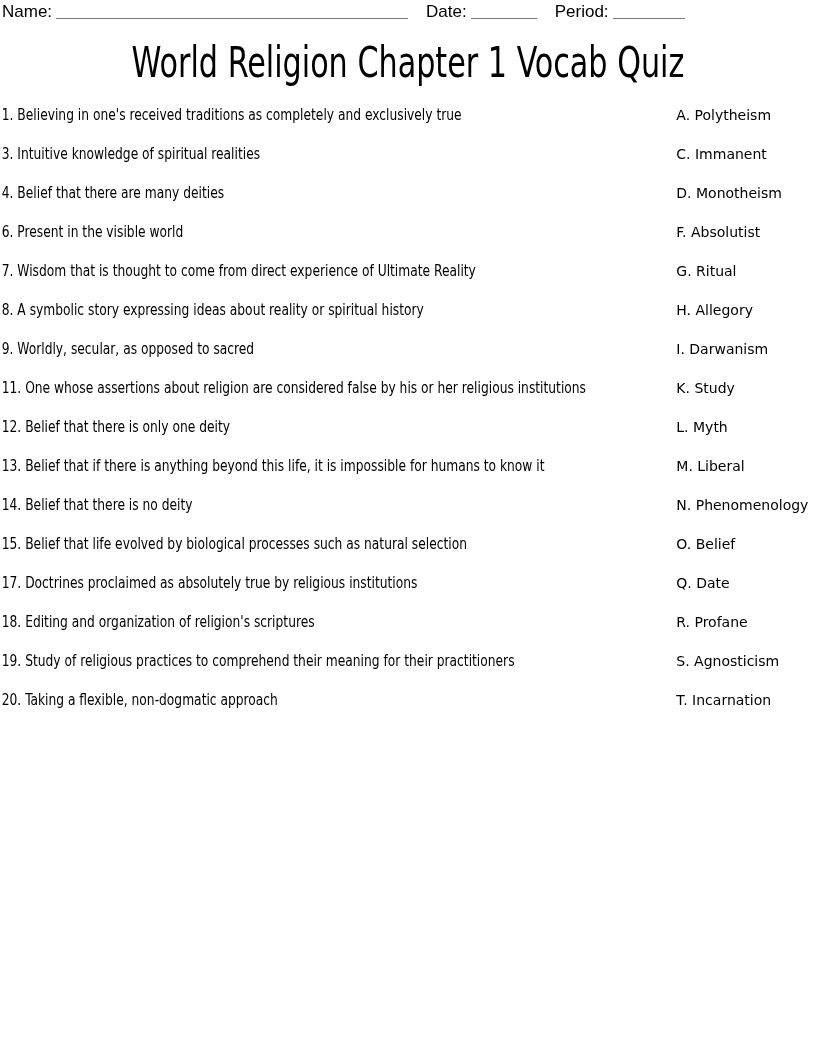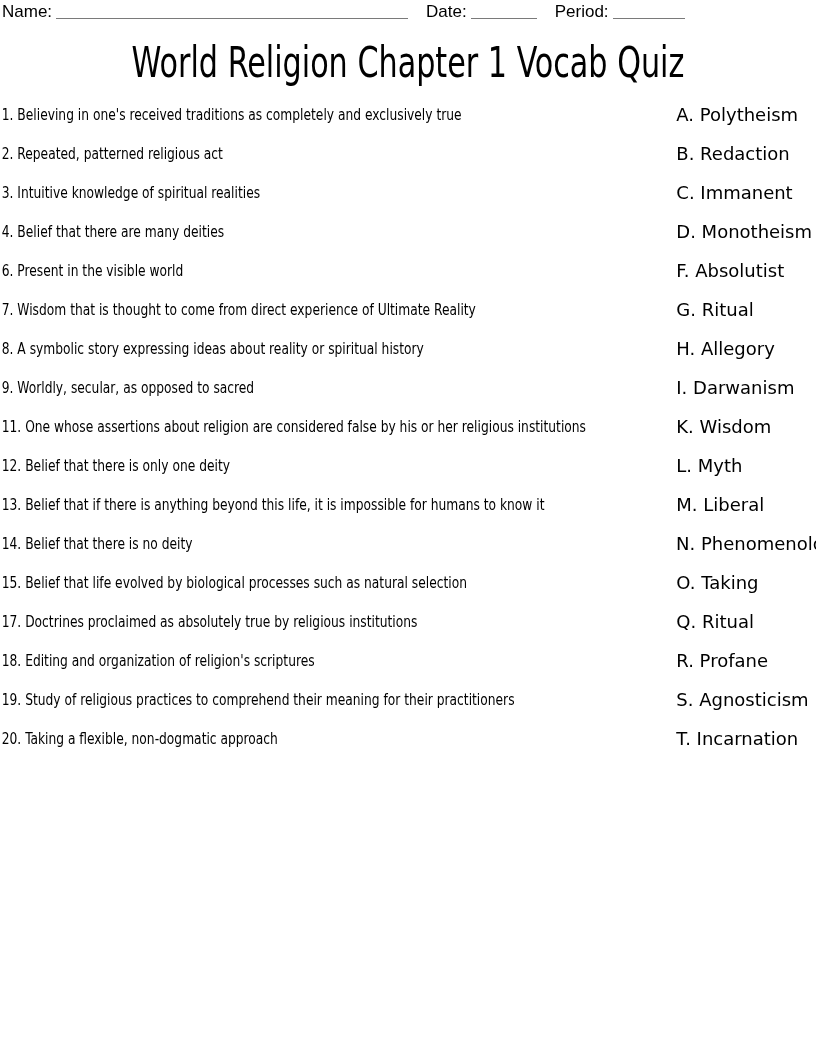--- a/index.html
+++ b/index.html
@@ -99,21 +99,21 @@
     width: 768px;
   }
   .q-wrap {
     width: 676px;
   }
   .a-cell {
     width: 140px;
     margin-left: -90px;
     box-sizing: border-box;
     font-family: "DejaVu Sans", sans-serif;
-    font-size: 18px;
+    font-size: 14px;
     line-height: 22px;
     white-space: nowrap;
   }
 </style>
 </head>
 <body>
 
 <div class="page">
 
   <div class="header-row">
@@ -131,26 +131,20 @@
 
   <div class="quiz">
 
     <div class="quiz-row">
       <div class="q-cell">
           <div class="q-wrap">1. Believing in one's received traditions as completely and exclusively true</div>
         </div>
       <div class="a-cell">A. Polytheism</div>
     </div>
 
-    <div class="quiz-row">
-      <div class="q-cell">
-          <div class="q-wrap">2. Repeated, patterned religious act</div>
-        </div>
-      <div class="a-cell">B. Redaction</div>
-    </div>
 
     <div class="quiz-row">
       <div class="q-cell">
           <div class="q-wrap">3. Intuitive knowledge of spiritual realities</div>
         </div>
       <div class="a-cell">C. Immanent</div>
     </div>
 
     <div class="quiz-row">
       <div class="q-cell">
@@ -186,21 +180,21 @@
           <div class="q-wrap">9. Worldly, secular, as opposed to sacred</div>
         </div>
       <div class="a-cell">I. Darwanism</div>
     </div>
 
 
     <div class="quiz-row">
       <div class="q-cell">
           <div class="q-wrap">11. One whose assertions about religion are considered false by his or her religious institutions</div>
         </div>
-      <div class="a-cell">K. Wisdom</div>
+      <div class="a-cell">K. Study</div>
     </div>
 
     <div class="quiz-row">
       <div class="q-cell">
           <div class="q-wrap">12. Belief that there is only one deity</div>
         </div>
       <div class="a-cell">L. Myth</div>
     </div>
 
     <div class="quiz-row">
@@ -214,29 +208,29 @@
       <div class="q-cell">
           <div class="q-wrap">14. Belief that there is no deity</div>
         </div>
       <div class="a-cell">N. Phenomenology</div>
     </div>
 
     <div class="quiz-row">
       <div class="q-cell">
           <div class="q-wrap">15. Belief that life evolved by biological processes such as natural selection</div>
         </div>
-      <div class="a-cell">O. Taking</div>
+      <div class="a-cell">O. Belief</div>
     </div>
 
 
     <div class="quiz-row">
       <div class="q-cell">
           <div class="q-wrap">17. Doctrines proclaimed as absolutely true by religious institutions</div>
         </div>
-      <div class="a-cell">Q. Ritual</div>
+      <div class="a-cell">Q. Date</div>
     </div>
 
     <div class="quiz-row">
       <div class="q-cell">
           <div class="q-wrap">18. Editing and organization of religion's scriptures</div>
         </div>
       <div class="a-cell">R. Profane</div>
     </div>
 
     <div class="quiz-row">

